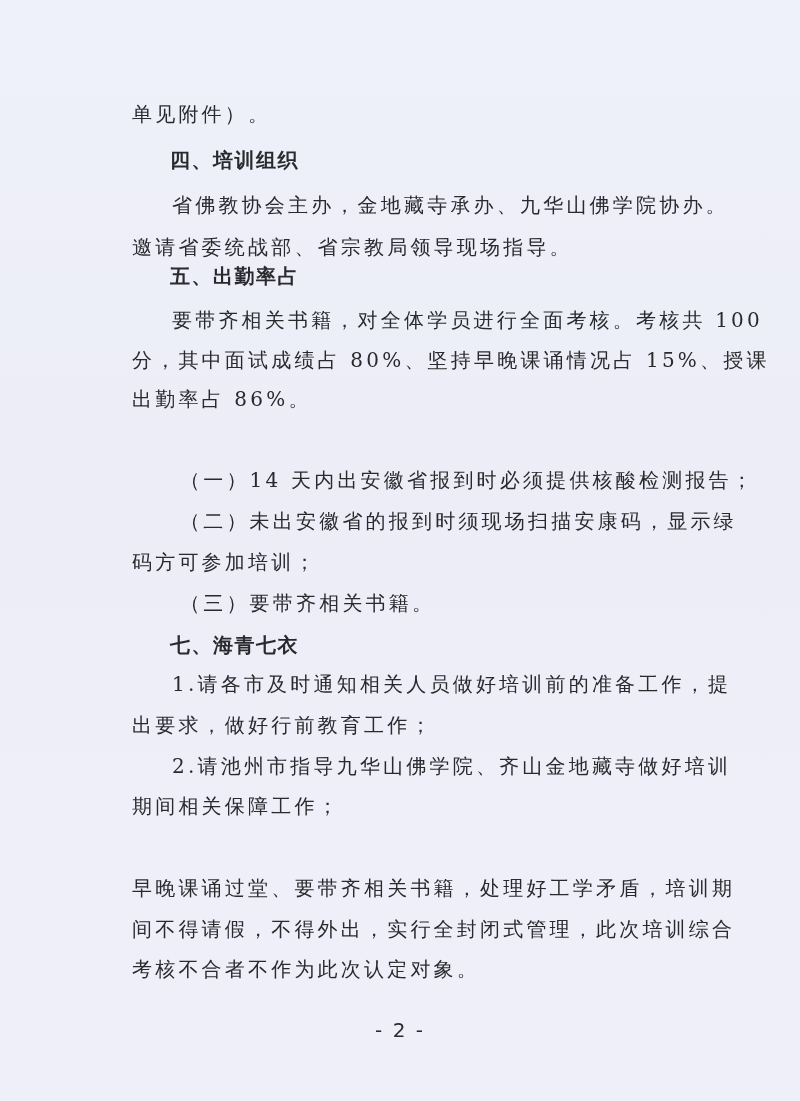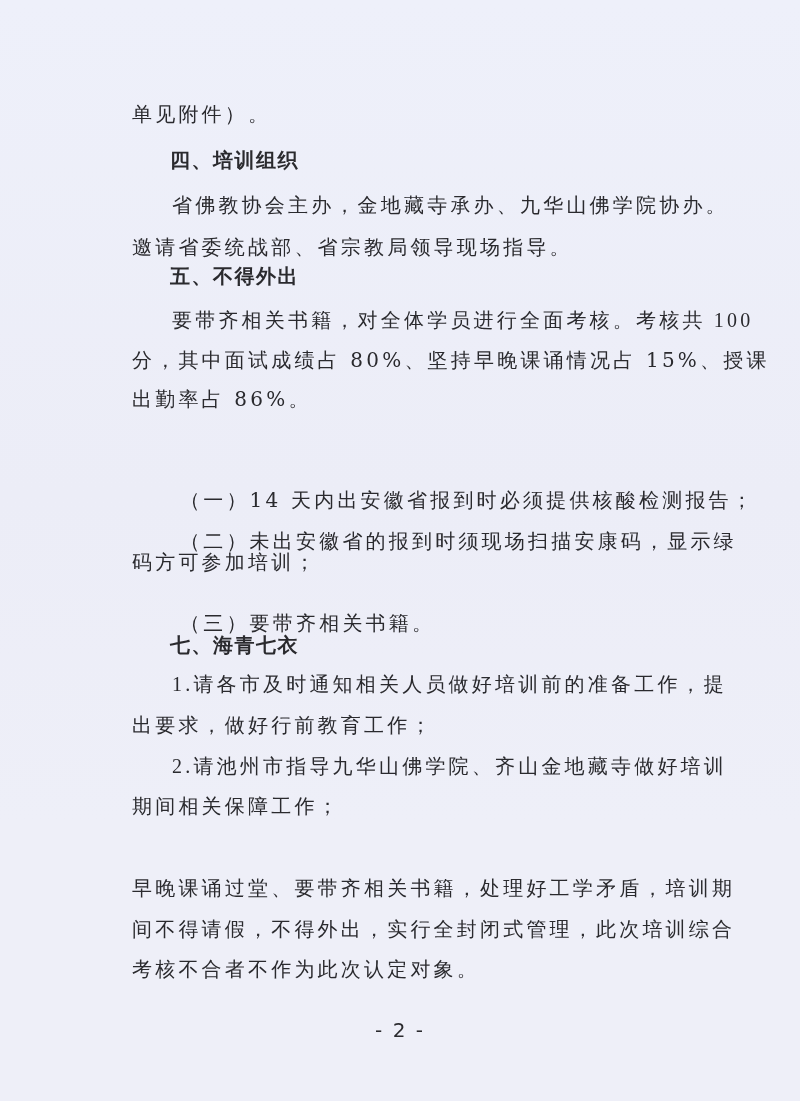--- a/index.html
+++ b/index.html
@@ -16,47 +16,47 @@
   }
   .line {
     position: absolute;
     left: 0;
     font-size: 20px;
     letter-spacing: 3.2px;
     white-space: nowrap;
     line-height: 28px;
   }
   .body-line { left: 132px; }
-  .indent { left: 172px; font-family: Liberation Serif, serif; }
+  .indent { left: 172px; }
   .heading {
     left: 170px;
     font-family: Liberation Serif, serif;
     font-weight: bold;
     letter-spacing: 1.5px;
     font-size: 20px;
   }
-  .sub-indent { left: 180px; margin-top: 20px; }
+  .sub-indent { left: 180px; }
   .page-number {
     position: absolute;
     left: 0; width: 800px; text-align: center;
     top: 1018px;
     font-family: "DejaVu Sans", "Liberation Sans", sans-serif;
     font-size: 20px;
     letter-spacing: 2px;
   }
 </style>
 </head>
 <body>
 
 <div class="page">
   <div class="line body-line" style="top:100px">单见附件）。</div>
   <div class="line heading" style="top:146px">四、培训组织</div>
   <div class="line indent" style="top:191px">省佛教协会主办，金地藏寺承办、九华山佛学院协办。</div>
   <div class="line body-line" style="top:233px">邀请省委统战部、省宗教局领导现场指导。</div>
-  <div class="line heading" style="top:262px">五、不得外出</div>
+  <div class="line heading" style="top:262px">五、出勤率占</div>
   <div class="line indent" style="top:306px">要带齐相关书籍，对全体学员进行全面考核。考核共 100</div>
   <div class="line body-line" style="top:346px">分，其中面试成绩占 80%、坚持早晚课诵情况占 15%、授课</div>
   <div class="line body-line" style="top:385px">出勤率占 86%。</div>
   <div class="line sub-indent" style="top:466px">（一）14 天内出安徽省报到时必须提供核酸检测报告；</div>
   <div class="line sub-indent" style="top:507px">（二）未出安徽省的报到时须现场扫描安康码，显示绿</div>
   <div class="line body-line" style="top:548px">码方可参加培训；</div>
   <div class="line sub-indent" style="top:589px">（三）要带齐相关书籍。</div>
   <div class="line heading" style="top:631px">七、海青七衣</div>
   <div class="line indent" style="top:670px">1.请各市及时通知相关人员做好培训前的准备工作，提</div>
   <div class="line body-line" style="top:711px">出要求，做好行前教育工作；</div>

